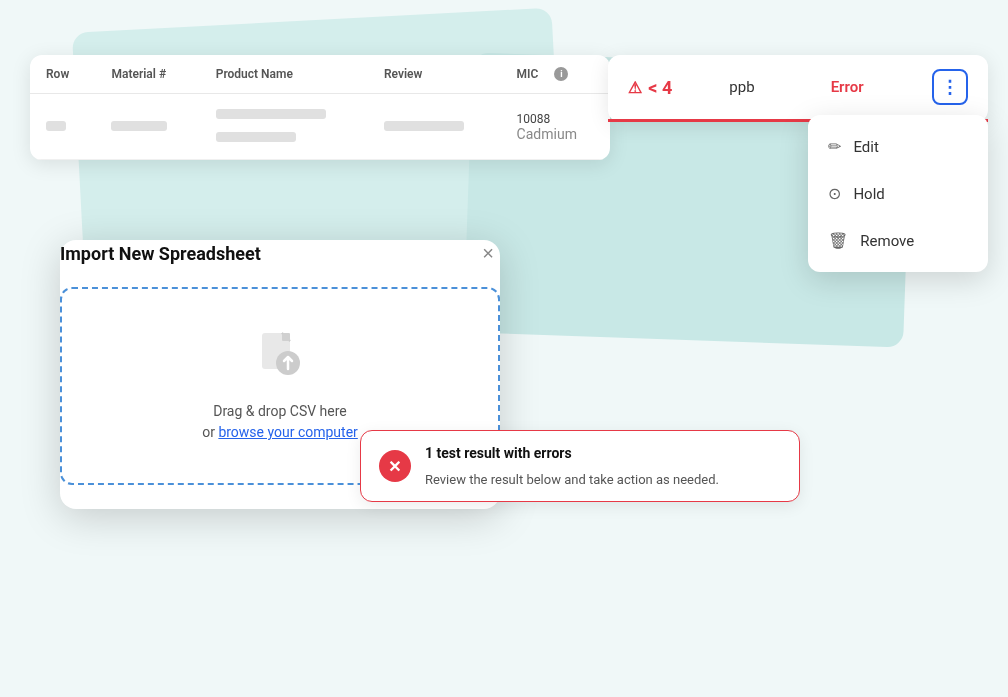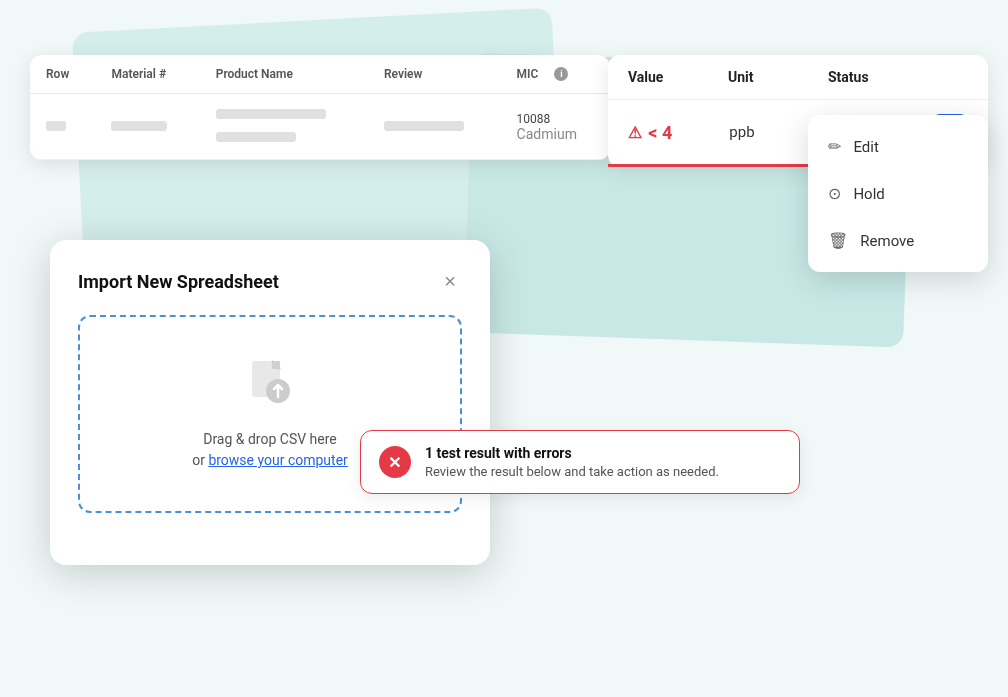--- a/index.html
+++ b/index.html
@@ -190,27 +190,26 @@
       color: #333;
       transition: background 0.1s;
     }
     .dropdown-icon {
       font-size: 16px;
       color: #666;
     }
     .modal {
       position: absolute;
       top: 240px;
-      left: 50px;
+      left: 60px;
       width: 440px;
       background: #fff;
       border-radius: 16px;
       box-shadow: 0 8px 40px rgba(0,0,0,0.18);
       z-index: 6;
-      padding: 28px;
     }
     .modal-header {
       display: flex;
       justify-content: space-between;
       align-items: center;
       margin-bottom: 20px;
     }
     .modal-title {
       font-size: 18px;
       font-weight: 700;
@@ -311,21 +310,21 @@
       font-size: 16px;
       font-weight: bold;
     }
     .error-text-wrap {
       flex: 1;
     }
     .error-title {
       font-size: 14px;
       font-weight: 700;
       color: #111;
-      margin-bottom: 3px;
+      margin-bottom: 11px;
     }
     .error-subtitle {
       font-size: 13px;
       color: #555;
     }
   </style>
 </head>
 <body>
 
 <div class="bg-shape-1"></div>
@@ -365,26 +364,20 @@
         <td>
           <div>10088</div>
           <div style="color:#888;font-size:14px;">Cadmium</div>
         </td>
       </tr>
     </tbody>
   </table>
 </div>
 
 <div class="value-card">
-  <div class="value-card-header">
-    <div class="col">Value</div>
-    <div class="col">Unit</div>
-    <div class="col">Status</div>
-    <div style="width:40px;"></div>
-  </div>
   <div class="value-card-row">
     <div class="value-cell">
       <span class="warning-icon">⚠</span>
       <span>&lt; 4</span>
     </div>
     <div class="unit-cell">ppb</div>
     <div class="status-cell">Error</div>
     <button class="action-btn">
       <span>⋮</span>
     </button>

